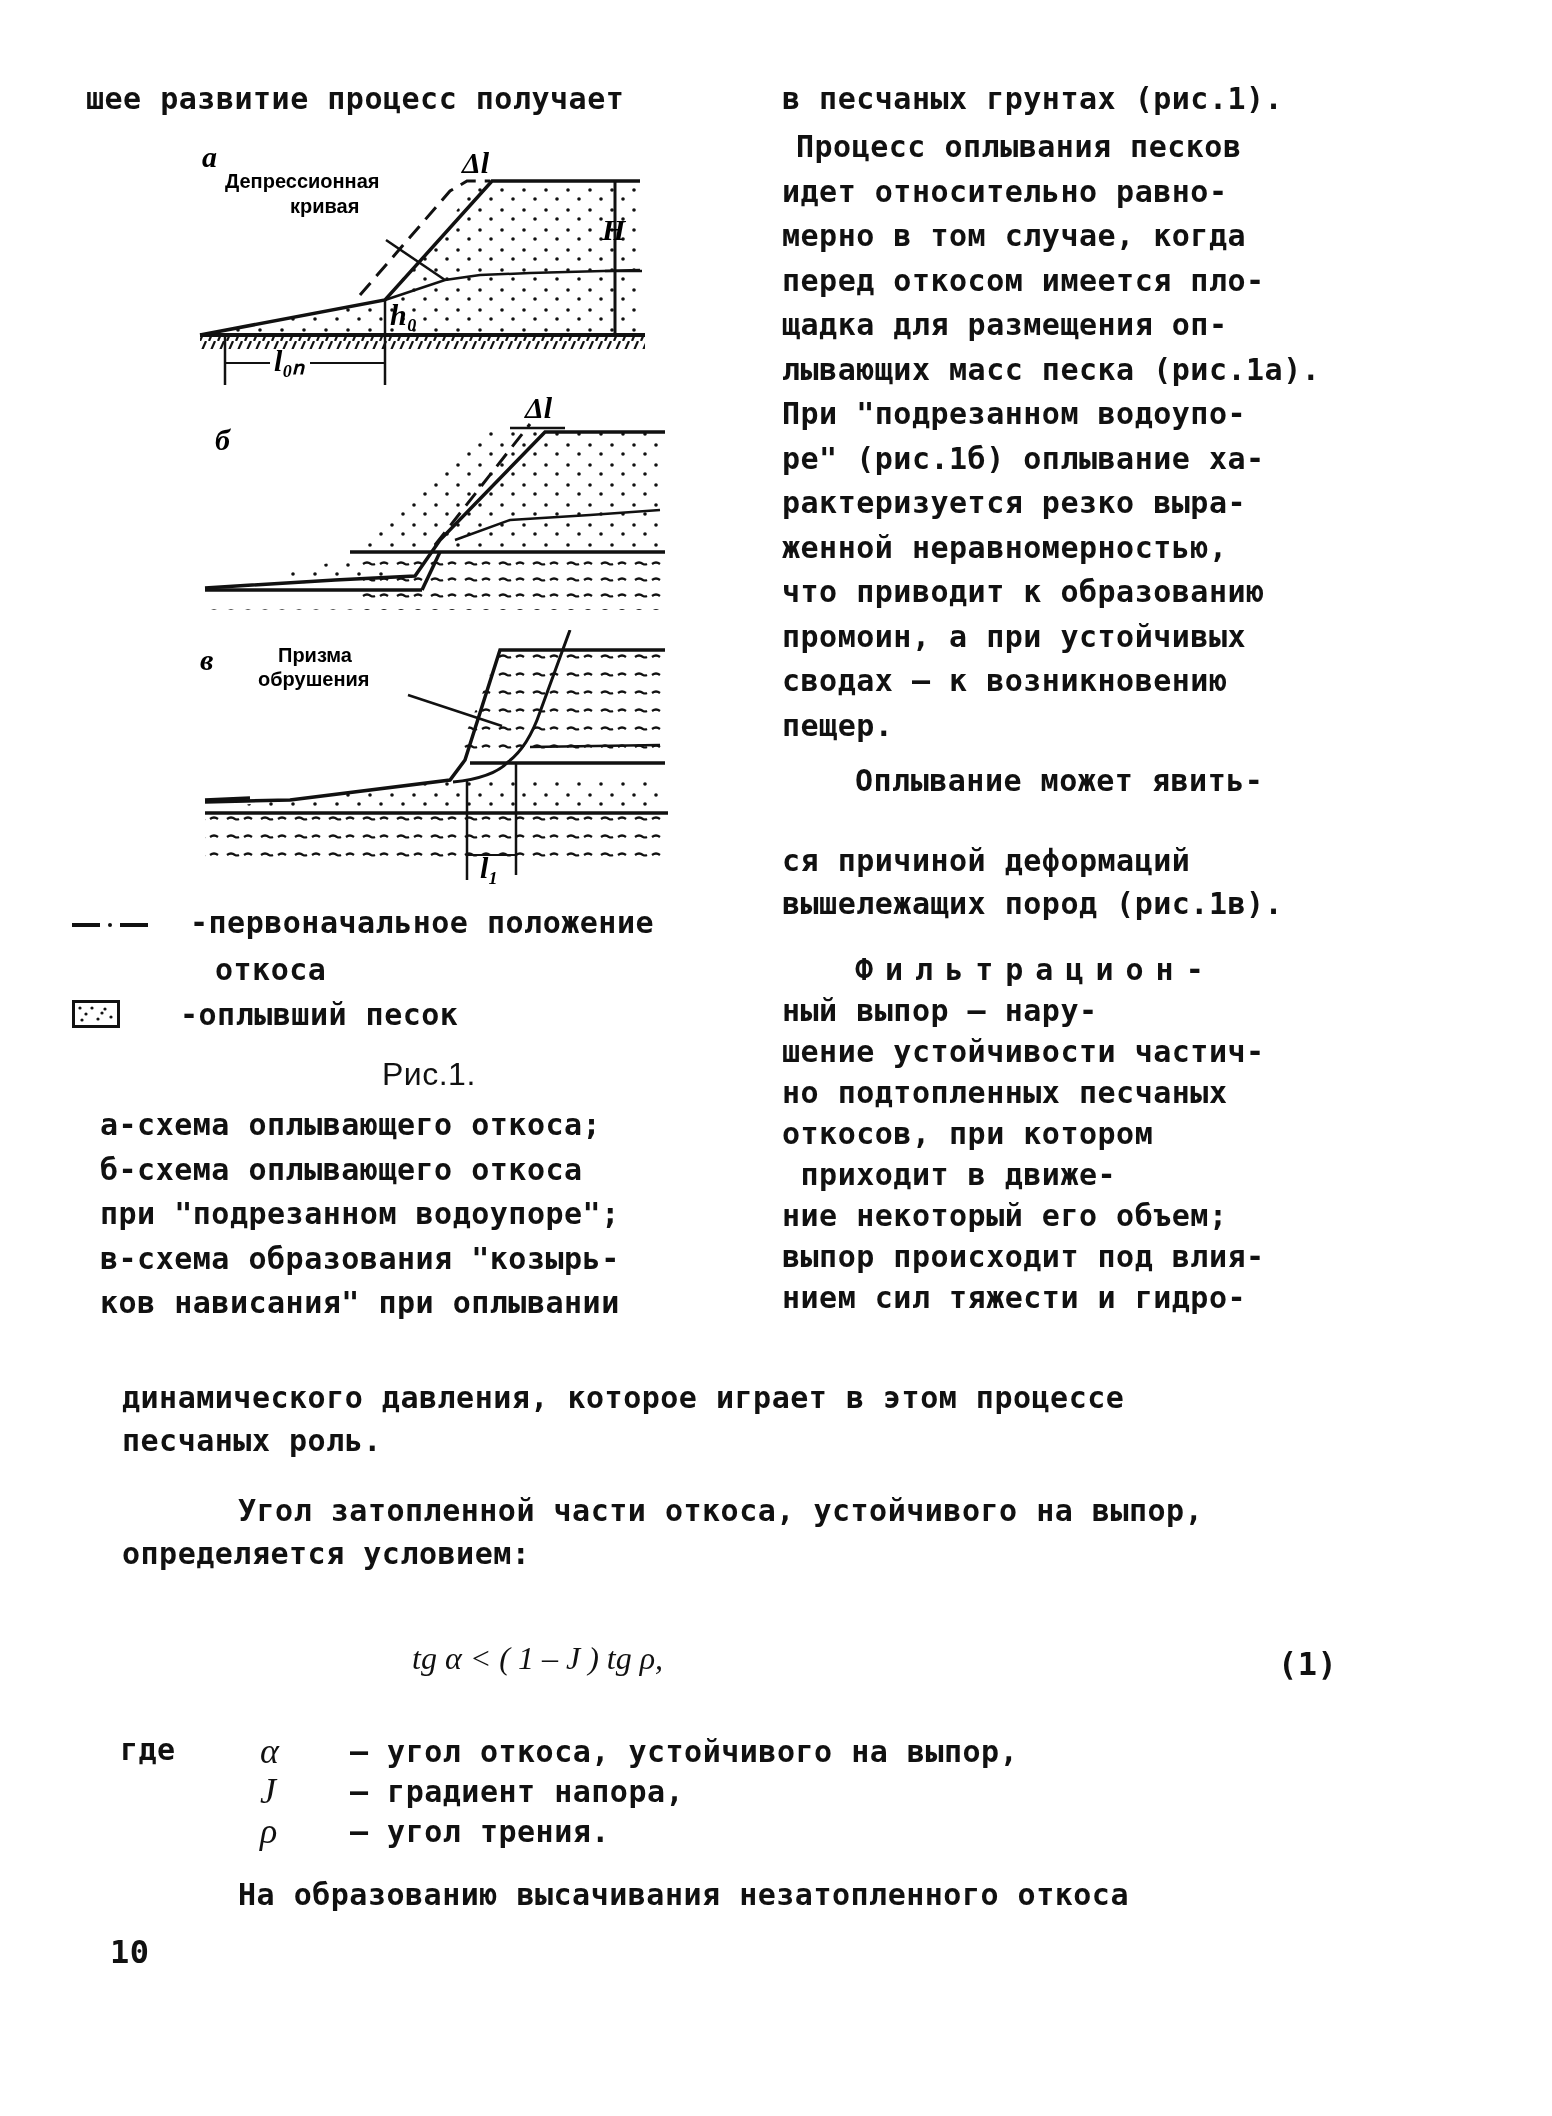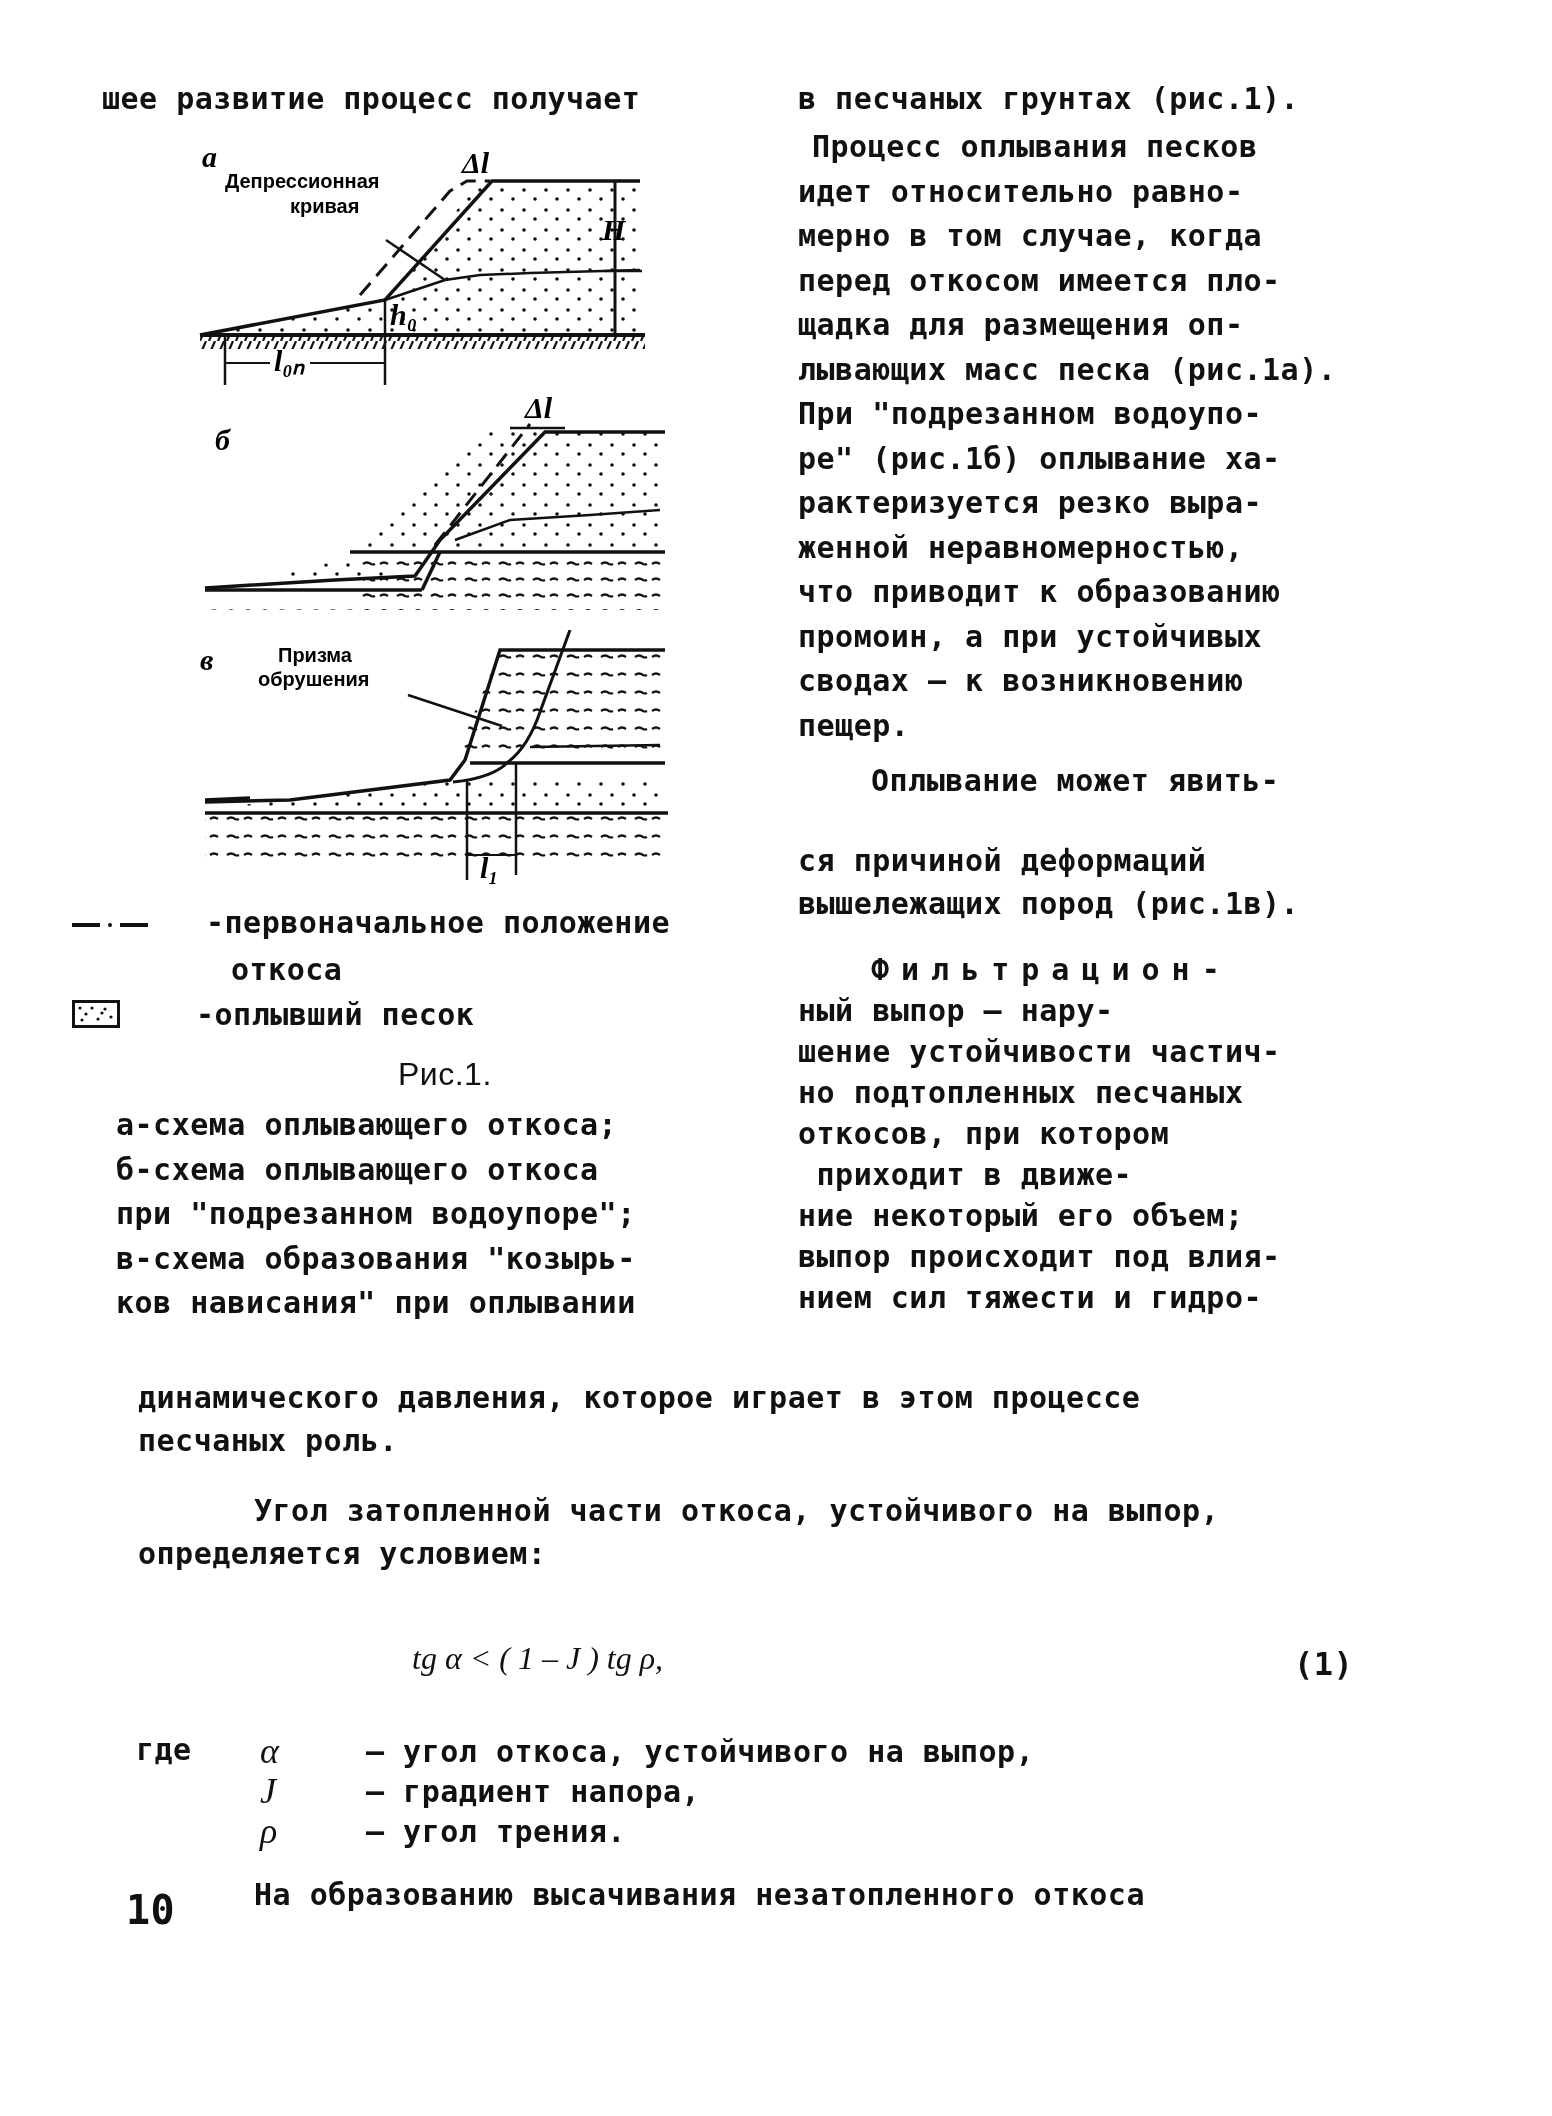--- a/index.html
+++ b/index.html
@@ -1,18 +1,18 @@
 <!DOCTYPE html>
 <html><head>
 <meta charset="utf-8">
 <style>
   html, body { margin: 0; padding: 0; background: #ffffff; }
   body { width: 1552px; height: 2116px; position: relative; overflow: hidden;
          font-family: "DejaVu Sans Mono", "Liberation Mono", monospace; color: #111111; }
-  .t { position: absolute; white-space: pre; font-weight: bold; font-size: 30px; line-height: 1; letter-spacing: 0.5px; margin-left: 16px; }
+  .t { position: absolute; white-space: pre; font-weight: bold; font-size: 30px; line-height: 1; letter-spacing: 0.5px; }
   .mono-wide { letter-spacing: 12px; }
   .fig { position: absolute; }
   .flabel { font-family: "Liberation Serif", serif; font-style: italic; font-weight: bold; font-size: 30px; }
   .sublabel { font-family: "Liberation Sans", sans-serif; font-weight: bold; font-size: 20px; }
   .formula { position: absolute; font-family: "Liberation Serif", serif; font-size: 32px; font-style: italic; white-space: pre; }
   .sym { position: absolute; font-family: "Liberation Serif", serif; font-style: italic; font-size: 36px; }
   .caption-title { font-family: "Liberation Sans", sans-serif; font-weight: normal; font-size: 32px; }
 </style>
 </head>
 <body>
@@ -191,13 +191,13 @@
     <div class="sym" style="left: 260px; top: 1730px;">α</div>
     <div class="t" style="left: 350px; top: 1737px;">– угол откоса, устойчивого на выпор,</div>
     <div class="sym" style="left: 260px; top: 1770px;">J</div>
     <div class="t" style="left: 350px; top: 1777px;">– градиент напора,</div>
     <div class="sym" style="left: 260px; top: 1810px;">ρ</div>
     <div class="t" style="left: 350px; top: 1817px;">– угол трения.</div>
   </div>
 
 <div class="t" style="left:238px; top:1880px;">На образованию высачивания незатопленного откоса</div>
 
-<div class="t" style="left:110px; top:1890px; font-size:40px;">10</div>
+<div class="t" style="left:110px; top:1936px; font-size:32px;">10</div>
 
 </body></html>

